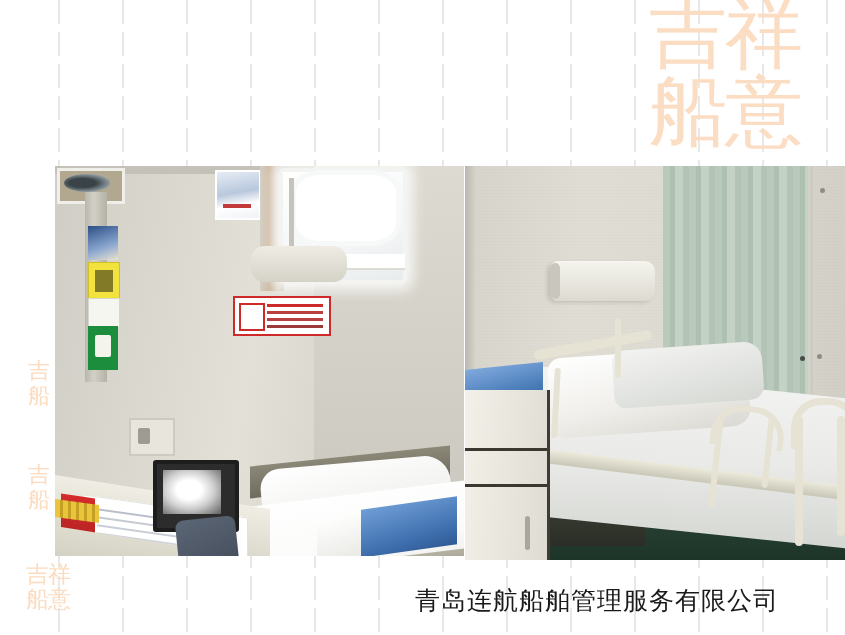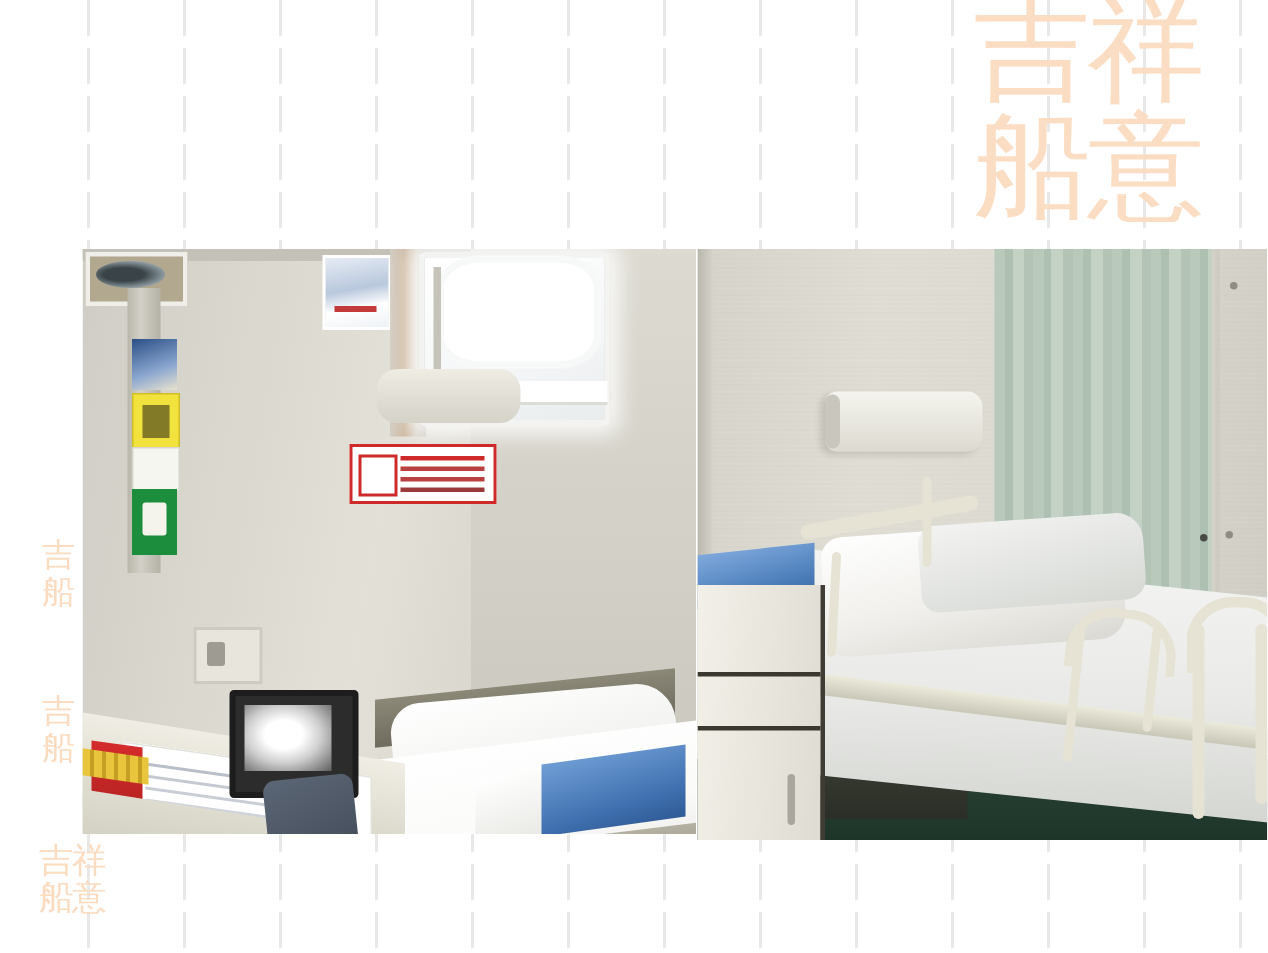--- a/index.html
+++ b/index.html
@@ -510,14 +510,15 @@
     <div class="R-footrail"></div>
     <div class="R-footrail2"></div>
     <div class="R-blue"></div>
     <div class="R-cab-top"></div>
     <div class="R-cabinet"></div>
     <div class="R-cab-line1"></div>
     <div class="R-cab-line2"></div>
     <div class="R-cab-handle"></div>
   </div>
 
+  <div class="company">青岛连航船舶管理服务有限公司</div>
 
 </div>
 
 </body></html>

